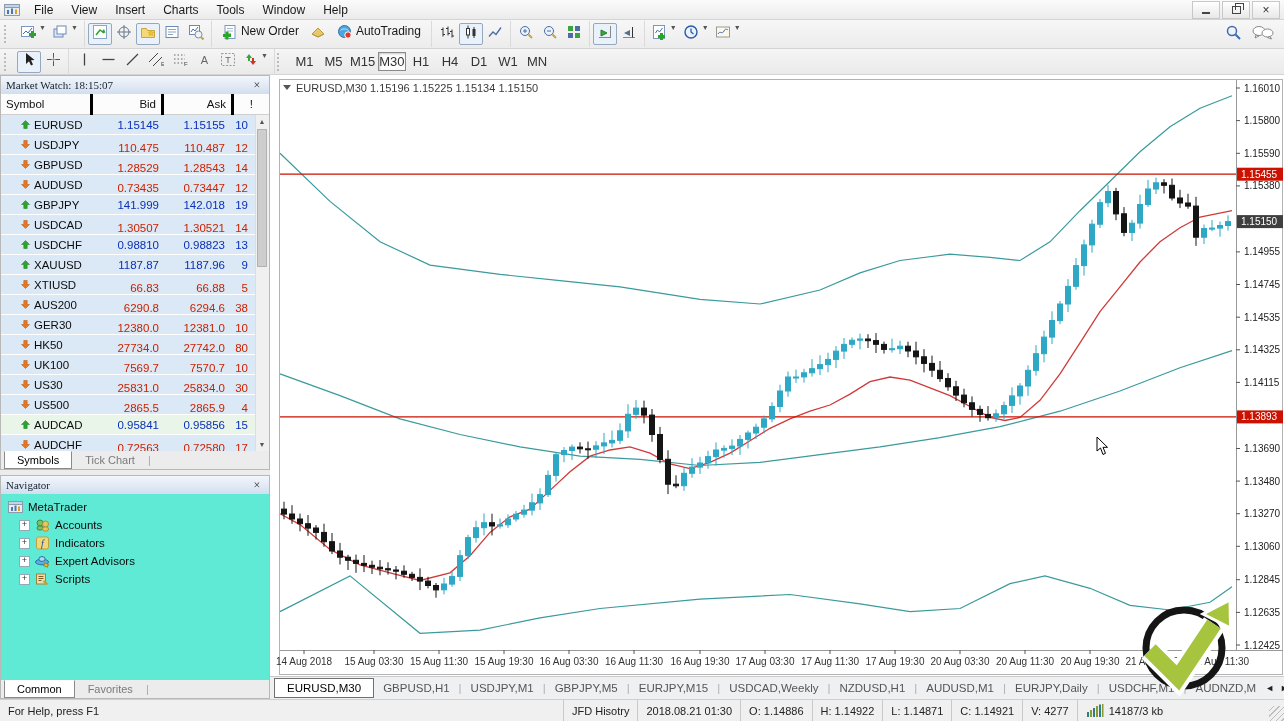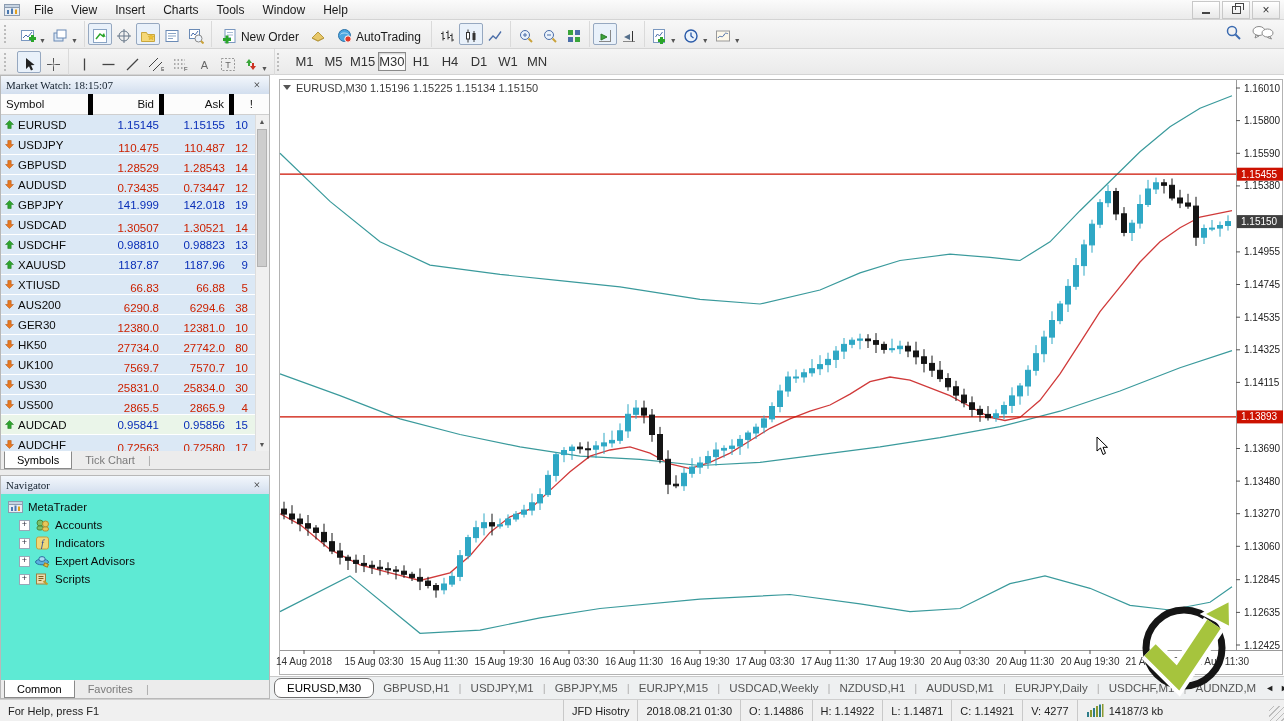--- a/index.html
+++ b/index.html
@@ -18,47 +18,47 @@
   .restore-glyph::before{content:"";position:absolute;left:2px;top:-4px;width:7px;height:6px;
     border:1px solid #444;border-bottom:none;}
   
   .toolbar1{position:absolute;left:0;top:20px;width:1284px;height:29px;display:flex;align-items:center;
     background:linear-gradient(#f7f7f7,#ececec);border-bottom:1px solid #d4d4d4;box-sizing:border-box;padding-left:2px;}
   .toolbar2{position:absolute;left:0;top:49px;width:1284px;height:26px;display:flex;align-items:center;
     background:linear-gradient(#f5f5f5,#eaeaea);border-bottom:1px solid #d4d4d4;box-sizing:border-box;padding-left:2px;}
   .drag{width:4px;height:18px;border-left:2px dotted #bcbcbc;margin:0 4px 0 2px;}
   .tb-group{display:flex;align-items:center;height:26px;padding:0 3px;border-right:1px solid #dadada;}
   .tb-group.noborder{border-right:none;}
-  .tb-btn{height:22px;min-width:24px;display:flex;align-items:flex-end;justify-content:center;
+  .tb-btn{height:22px;min-width:24px;display:flex;align-items:flex-start;justify-content:center;
     border:1px solid transparent;border-radius:2px;gap:3px;padding:0 2px;box-sizing:border-box;}
   .tb-btn.pressed{border-color:#96a8c0;background:#e9f1fa;}
   .tb-btn.labeled{padding:0 6px;}
   .tb-label{font-size:12px;color:#1a1a1a;white-space:nowrap;}
   .caret{font-size:7px;color:#555;}
   .tb-right{margin-left:auto;display:flex;align-items:center;padding-right:10px;gap:10px;}
   .tf{min-width:27px;height:19px;display:flex;align-items:center;justify-content:center;
     font-size:13px;color:#333;border:1px solid transparent;margin:0 1px;box-sizing:border-box;}
   .tf.active{background:#fdfdfd;border-color:#8a8a8a;box-shadow:inset 1px 1px 2px #c9c9c9;}
   
   .panel{position:absolute;left:0;width:270px;background:#f2f2f2;border:1px solid #b8b8b8;box-sizing:border-box;}
   .market-watch{top:75px;height:395px;}
   .navigator{top:475px;height:224px;}
   .panel-title{height:18px;display:flex;align-items:center;padding:0 5px;
     background:linear-gradient(#f3f7fc,#d2deee);border-bottom:1px solid #aebacb;font-size:11px;color:#15212e;font-family:Liberation Serif, serif;}
   .panel-close{margin-left:auto;width:14px;text-align:center;font-size:12px;color:#333;}
   .mw-table{position:absolute;top:18px;left:0;right:0;bottom:18px;background:#fff;overflow:hidden;}
   .mw-header{display:flex;height:21px;align-items:center;background:#fcfcfc;border-bottom:1px solid #cfcfcf;
     font-size:11.5px;color:#111;box-sizing:border-box;}
-  .mw-hcell{box-sizing:border-box;padding:0 5px;border-right:5px solid #000000;height:21px;display:flex;align-items:center;}
+  .mw-hcell{box-sizing:border-box;padding:0 5px;border-right:3px solid #000000;height:21px;display:flex;align-items:center;}
   .h-sym{width:92px;}.h-bid{width:71px;justify-content:flex-end;}.h-ask{width:70px;justify-content:flex-end;}
   .h-spr{width:24px;justify-content:flex-end;border-right:none;}
   .mw-rows{position:absolute;top:21px;left:0;right:13px;bottom:0;overflow:hidden;font-size:11.5px;}
   .mw-row{display:flex;height:19px;align-items:center;background:#dbe8f5;border-bottom:1px solid #fff;}
   .mw-row.hl{background:#eaf5e9;}
-  .c-sym{width:92px;display:flex;align-items:center;gap:4px;padding-left:4px;box-sizing:border-box;color:#0c0c0c;}
+  .c-sym{width:92px;display:flex;align-items:center;gap:4px;padding-left:20px;box-sizing:border-box;color:#0c0c0c;}
   .c-bid{width:71px;text-align:right;padding-right:5px;box-sizing:border-box;}
   .c-ask{width:66px;text-align:right;padding-right:5px;box-sizing:border-box;}
   .c-spr{width:22px;text-align:right;padding-right:4px;box-sizing:border-box;}
   .t-up{color:#0a2fb8;}.t-down{color:#cc2200;margin-top:6px;}
   .mw-scrollbar{position:absolute;top:21px;right:0;bottom:0;width:13px;background:#f0f0f0;border-left:1px solid #ddd;}
   .sb-btn{position:absolute;left:0;width:12px;height:13px;font-size:7px;color:#555;display:flex;align-items:center;justify-content:center;background:#f0f0f0;}
   .sb-thumb{position:absolute;left:1px;width:10px;background:#cdcdcd;border:1px solid #b2b2b2;box-sizing:border-box;}
   .panel-tabs{position:absolute;left:0;right:0;bottom:0;height:18px;display:flex;align-items:stretch;
     background:#ececec;padding-left:3px;font-size:11px;}
   .ptab{display:flex;align-items:center;padding:0 12px;color:#7a7a7a;border:1px solid transparent;}
@@ -68,21 +68,21 @@
   .tree-row{display:flex;align-items:center;height:18px;gap:5px;padding-left:7px;color:#0c0c0c;}
   .tree-row.child{padding-left:18px;}
   .expander{width:9px;height:9px;border:1px solid #99a8b8;background:#fff;font-size:9px;line-height:7px;
     text-align:center;color:#334;flex:none;}
   .tree-ico{width:15px;height:14px;flex:none;display:flex;align-items:center;}
   
   .chart-area{position:absolute;left:270px;top:75px;width:1014px;height:601px;background:#fff;}
   .chart-area svg{display:block;}
   .chart-tabs{position:absolute;left:270px;top:676px;width:1014px;height:23px;background:#eef0f1;
     border-top:1px solid #c9c9c9;display:flex;align-items:center;font-size:11.5px;color:#555;box-sizing:border-box;}
-  .ctab{padding:3px 9px;white-space:nowrap;border-radius:7px;}
+  .ctab{padding:3px 9px;white-space:nowrap;}
   .ctab.active{background:#fff;border:1px solid #707070;color:#000;padding:3px 12px;margin-left:4px;}
   .cdiv{color:#b0b0b0;}
   .tab-scroll{margin-left:auto;display:flex;gap:6px;padding-right:5px;color:#222;font-size:9px;}
   .logo{position:absolute;left:1132px;top:592px;width:106px;height:106px;z-index:6;pointer-events:none;}
   
   .statusbar{position:absolute;left:0;bottom:0;width:1284px;height:22px;background:#f0f0f0;
     border-top:1px solid #cfcfcf;display:flex;align-items:stretch;font-size:11px;color:#222;box-sizing:border-box;}
   .seg{display:flex;align-items:center;padding:0 8px;border-left:1px solid #c9c9c9;box-sizing:border-box;gap:5px;white-space:nowrap;}
   .seg:first-child{border-left:none;width:563px;flex:none;}
   .seg.fill{flex:1;}

